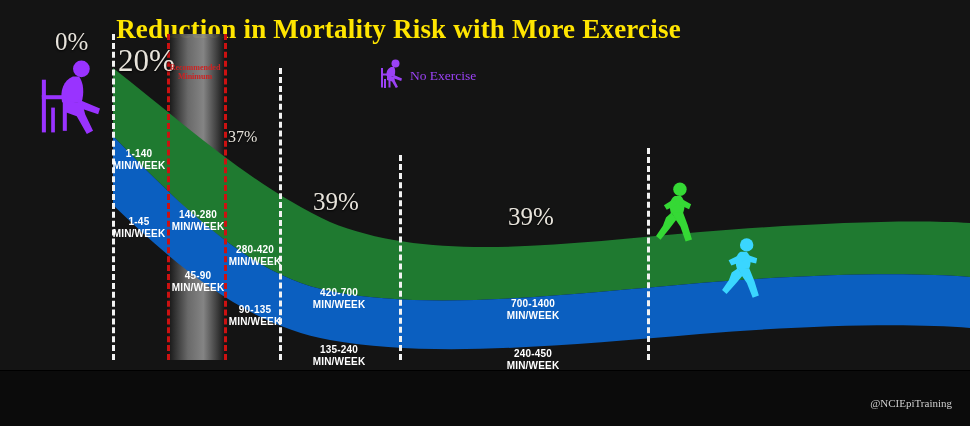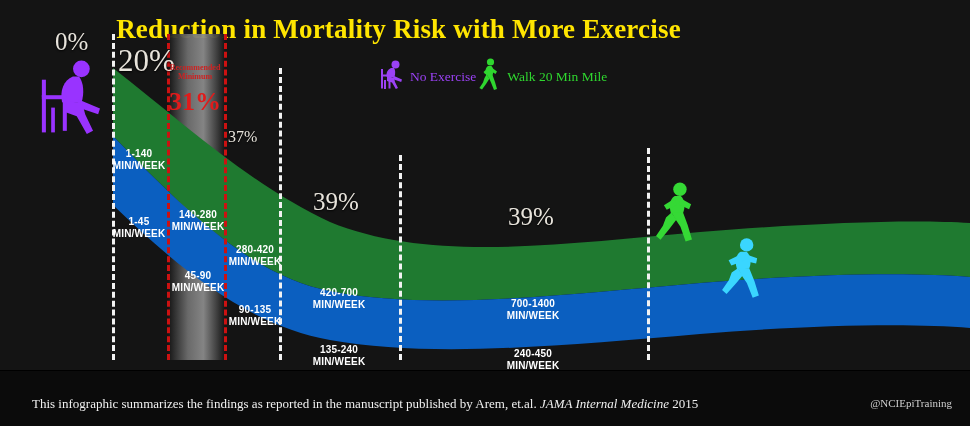--- a/index.html
+++ b/index.html
@@ -97,35 +97,20 @@
             <rect x="3" y="15.5" width="9" height="2"></rect>
             <rect x="10.5" y="17.5" width="2" height="12"></rect>
             <rect x="6" y="21" width="2" height="9"></rect>
             <rect x="3" y="10" width="2" height="7"></rect>
           </g>
         </svg>
       </span>
       <span class="lbl lg-purple">No Exercise</span>
     </div>
 
-    <div class="legend-item">
-      <span>
-        <svg width="26" height="34" viewBox="0 0 26 34">
-          <g fill="#2fd62f">
-            <circle cx="13.5" cy="4" r="3.6"></circle>
-            <path d="M11 8 C8.5 9.5 8 13 9 17 L15.5 17.5 C17 13.5 16.5 10 14.5 8 Z"></path>
-            <path d="M14 9 L20 13.5 L18.5 16 L12.8 12.5 Z"></path>
-            <path d="M11.5 9.5 L6.5 14 L8.2 16.2 L13.4 12.8 Z"></path>
-            <path d="M9.5 16.5 L15.5 17 L18 24 L20 31 L17 32 L14 24.5 L12 20 Z"></path>
-            <path d="M9.5 16.5 L12.5 20.5 L9 26 L5 31.5 L2.4 30 L6 24.5 L7.5 20 Z"></path>
-          </g>
-        </svg>
-      </span>
-      <span class="lbl lg-green">Walk 20 Min Mile</span>
-    </div>
 
   </div>
 
   <div class="abs" id="plot">
     <svg width="970" height="370" xmlns="http://www.w3.org/2000/svg">
       <defs>
         <linearGradient id="recGrad" x1="0" y1="0" x2="1" y2="0">
           <stop offset="0%" stop-color="#141414"></stop>
           <stop offset="35%" stop-color="#6e6e6e"></stop>
           <stop offset="62%" stop-color="#8a8a8a"></stop>
@@ -196,21 +181,20 @@
   <div class="abs pct" id="pct20">20%</div>
   <div class="abs pct" id="pct37">37%</div>
   <div class="abs pct" id="pct39a">39%</div>
   <div class="abs pct" id="pct39b">39%</div>
 
   <div class="abs" id="pctRecWrap">
     <div id="pctRecLabel">
       <span>Recommended</span><br>
       <span>Minimum</span>
     </div>
-    <div id="pct31">31%</div>
   </div>
 
   <div class="abs rng" style="left:108px;top:100px;width:62px;">
     <span>1-140</span><br>
     <span>MIN/WEEK</span>
   </div>
   <div class="abs rng" style="left:165px;top:161px;width:66px;">
     <span>140-280</span><br>
     <span>MIN/WEEK</span>
   </div>
@@ -242,20 +226,15 @@
   <div class="abs rng" style="left:306px;top:296px;width:66px;">
     <span>135-240</span><br>
     <span>MIN/WEEK</span>
   </div>
   <div class="abs rng" style="left:498px;top:300px;width:70px;">
     <span>240-450</span><br>
     <span>MIN/WEEK</span>
   </div>
 
   <div class="abs" id="footer"></div>
-  <div class="abs" id="footnote">
-    <span>This infographic summarizes the findings as reported in the manuscript published by Arem, et.al.</span>
-    <span class="ital">JAMA Internal Medicine</span>
-    <span>2015</span>
-  </div>
   <div class="abs" id="handle">@NCIEpiTraining</div>
 
 </div>
 
 </body></html>

